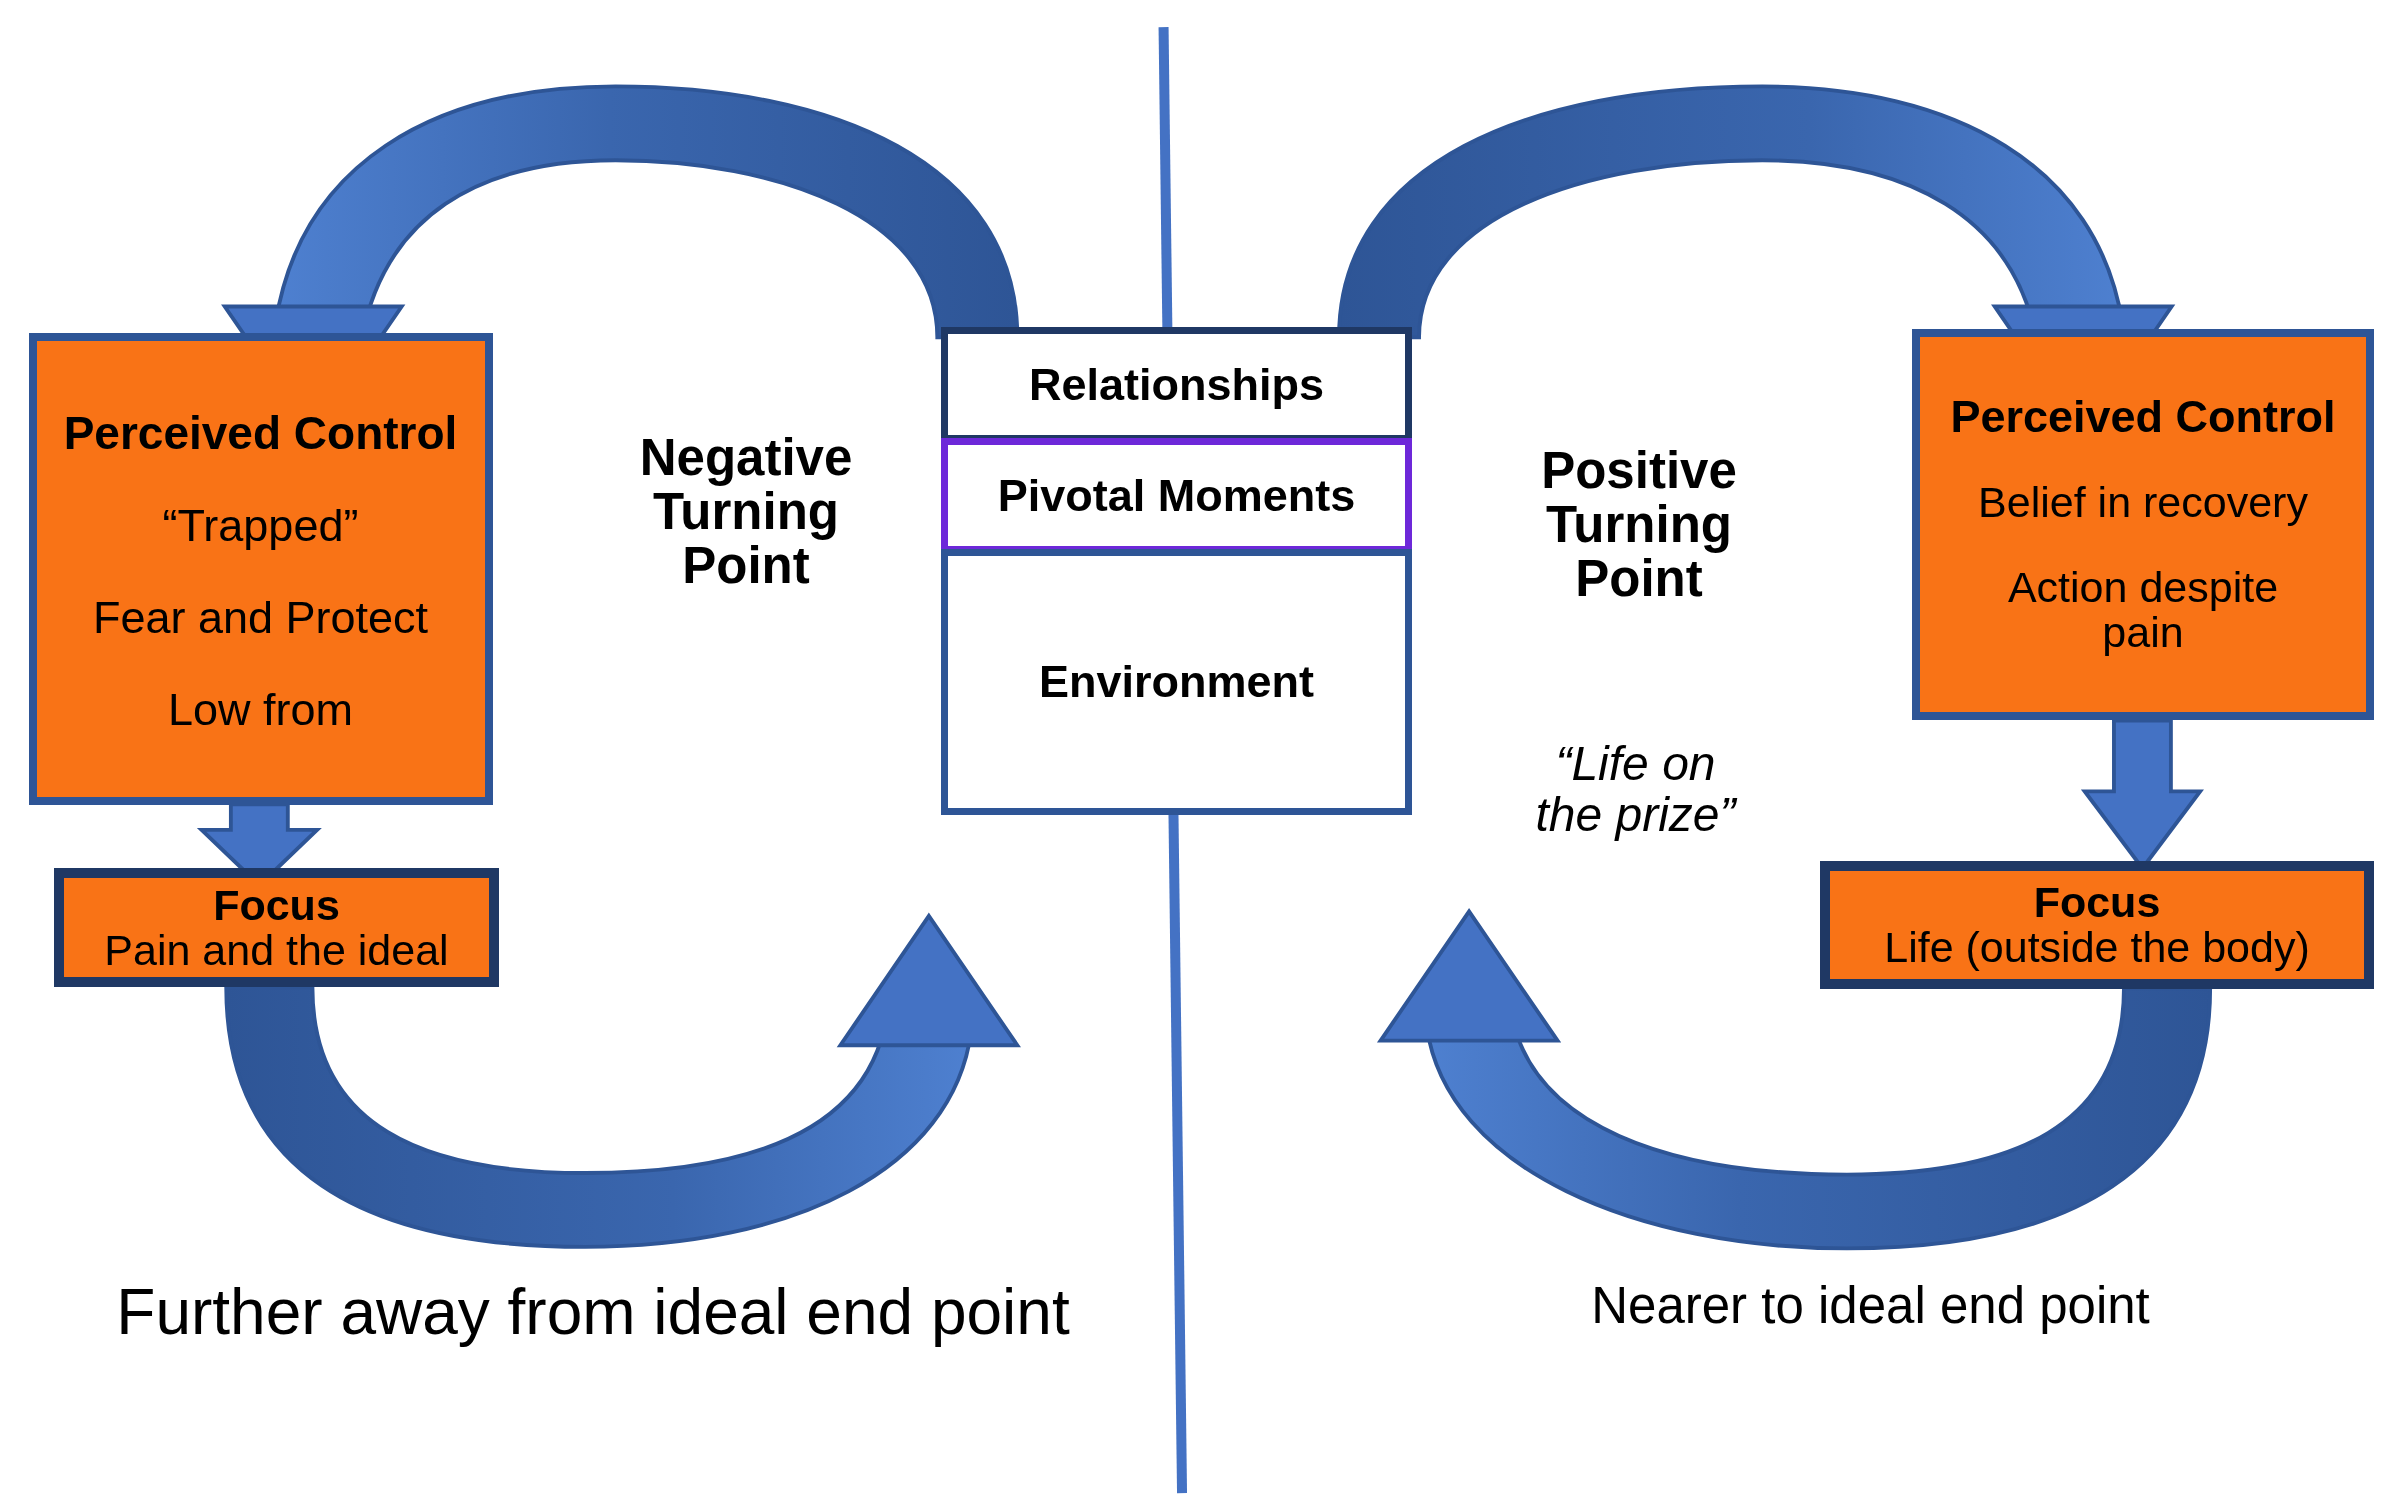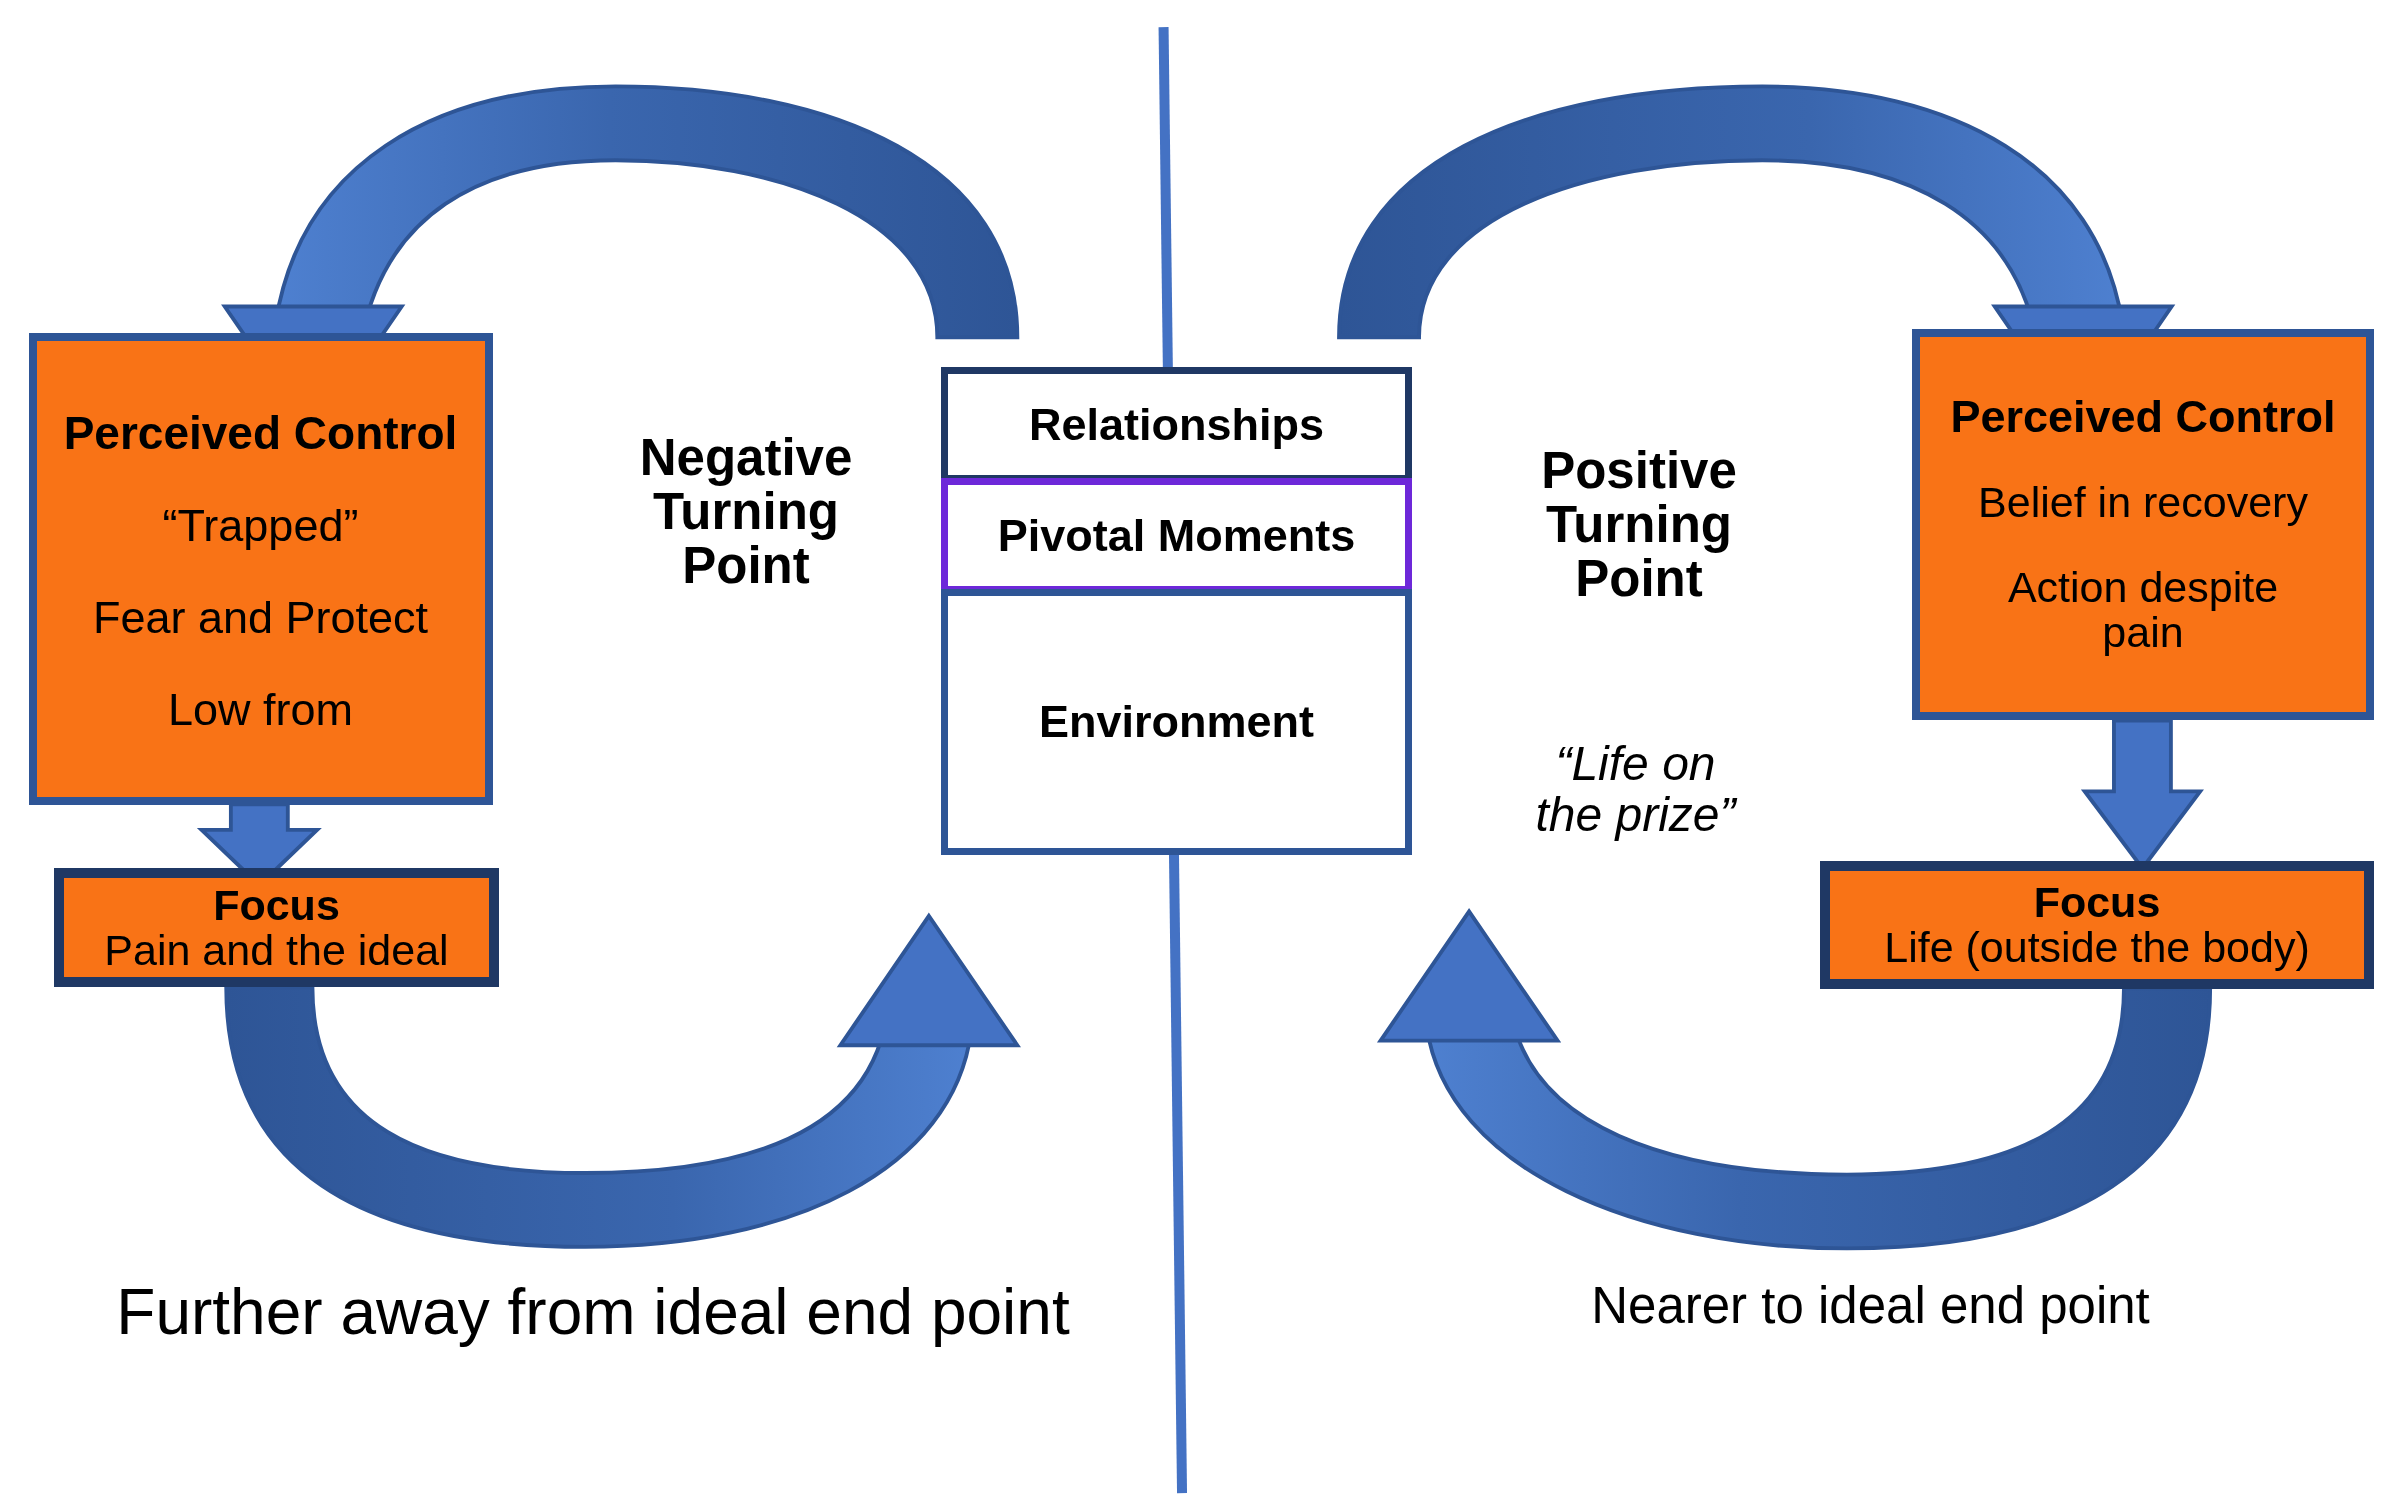--- a/index.html
+++ b/index.html
@@ -25,21 +25,21 @@
 
   #focus-left{left:54px;top:868px;width:445px;height:119px;
               border:10px solid #1F3864;padding:0;}
   #focus-left .title{font-size:43px;line-height:1.04;}
   #focus-left .line{font-size:43px;line-height:1.04;}
 
   
   #center-stack{position:absolute;left:941px;top:327px;width:471px;height:488px;}
   .cbox{position:absolute;left:0;width:471px;background:#fff;box-sizing:border-box;
         display:flex;align-items:center;justify-content:center;text-align:center;
-        font-weight:bold;font-size:45px;margin-top:40px;}
+        font-weight:bold;font-size:45px;}
   #c-rel{top:0px;height:115px;border:7px solid #1F3864;}
   #c-piv{top:111px;height:115px;border:7px solid #6d28d9;}
   #c-env{top:222px;height:266px;border:7px solid #2E5596;}
 
   
   #pc-right{left:1912px;top:329px;width:462px;height:391px;
             border:8.5px solid #2E5596;padding:3.1px 7.7px;}
   #pc-right .title{font-size:45px;line-height:1.02;}
   #pc-right .line{font-size:43px;line-height:1.05;}
   #pc-right .sp{height:40px;}

